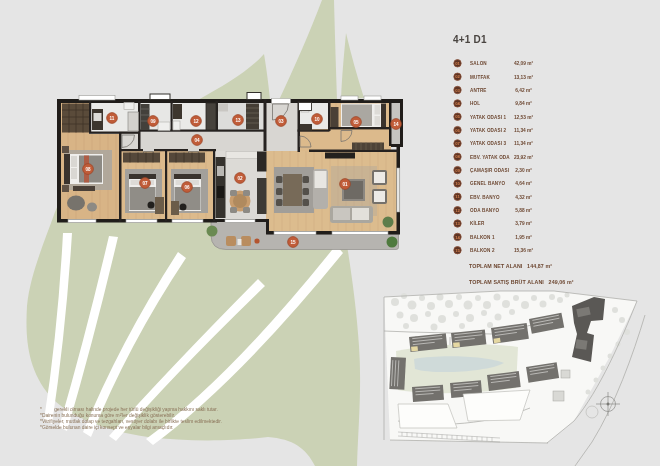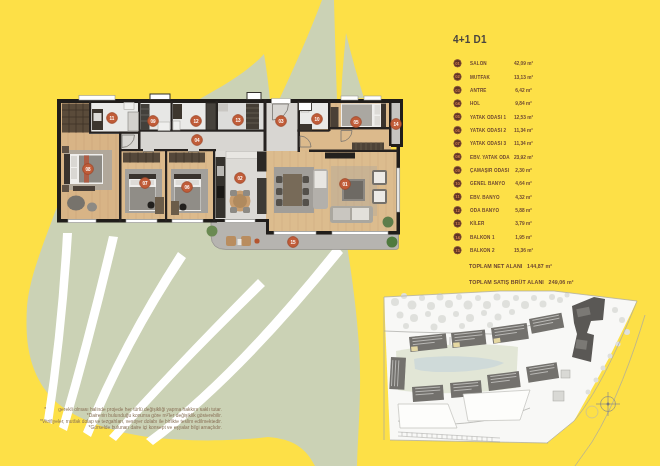--- a/index.html
+++ b/index.html
@@ -1,17 +1,17 @@
 <!DOCTYPE html>
 <html><head>
 <meta charset="utf-8">
 <style>
   html,body{margin:0;padding:0;background:#ffffff;}
-  #page{position:relative;width:660px;height:466px;overflow:hidden;background:#fde047;
-        font-family:"Liberation Sans",sans-serif;text-align:right;}
+  #page{position:relative;width:660px;height:466px;overflow:hidden;background:#e5e5e5;
+        font-family:"Liberation Sans",sans-serif;}
   #art{position:absolute;left:0;top:0;}
   .ttl{position:absolute;left:453px;top:34px;font-size:10px;font-weight:bold;color:#494440;letter-spacing:.2px;}
   .fn{position:absolute;left:40px;font-size:4.9px;color:#8a7258;line-height:6px;}
 </style>
 </head>
 <body>
 <div id="page">
 
 <svg id="art" width="660" height="466" viewBox="0 0 660 466">
 

